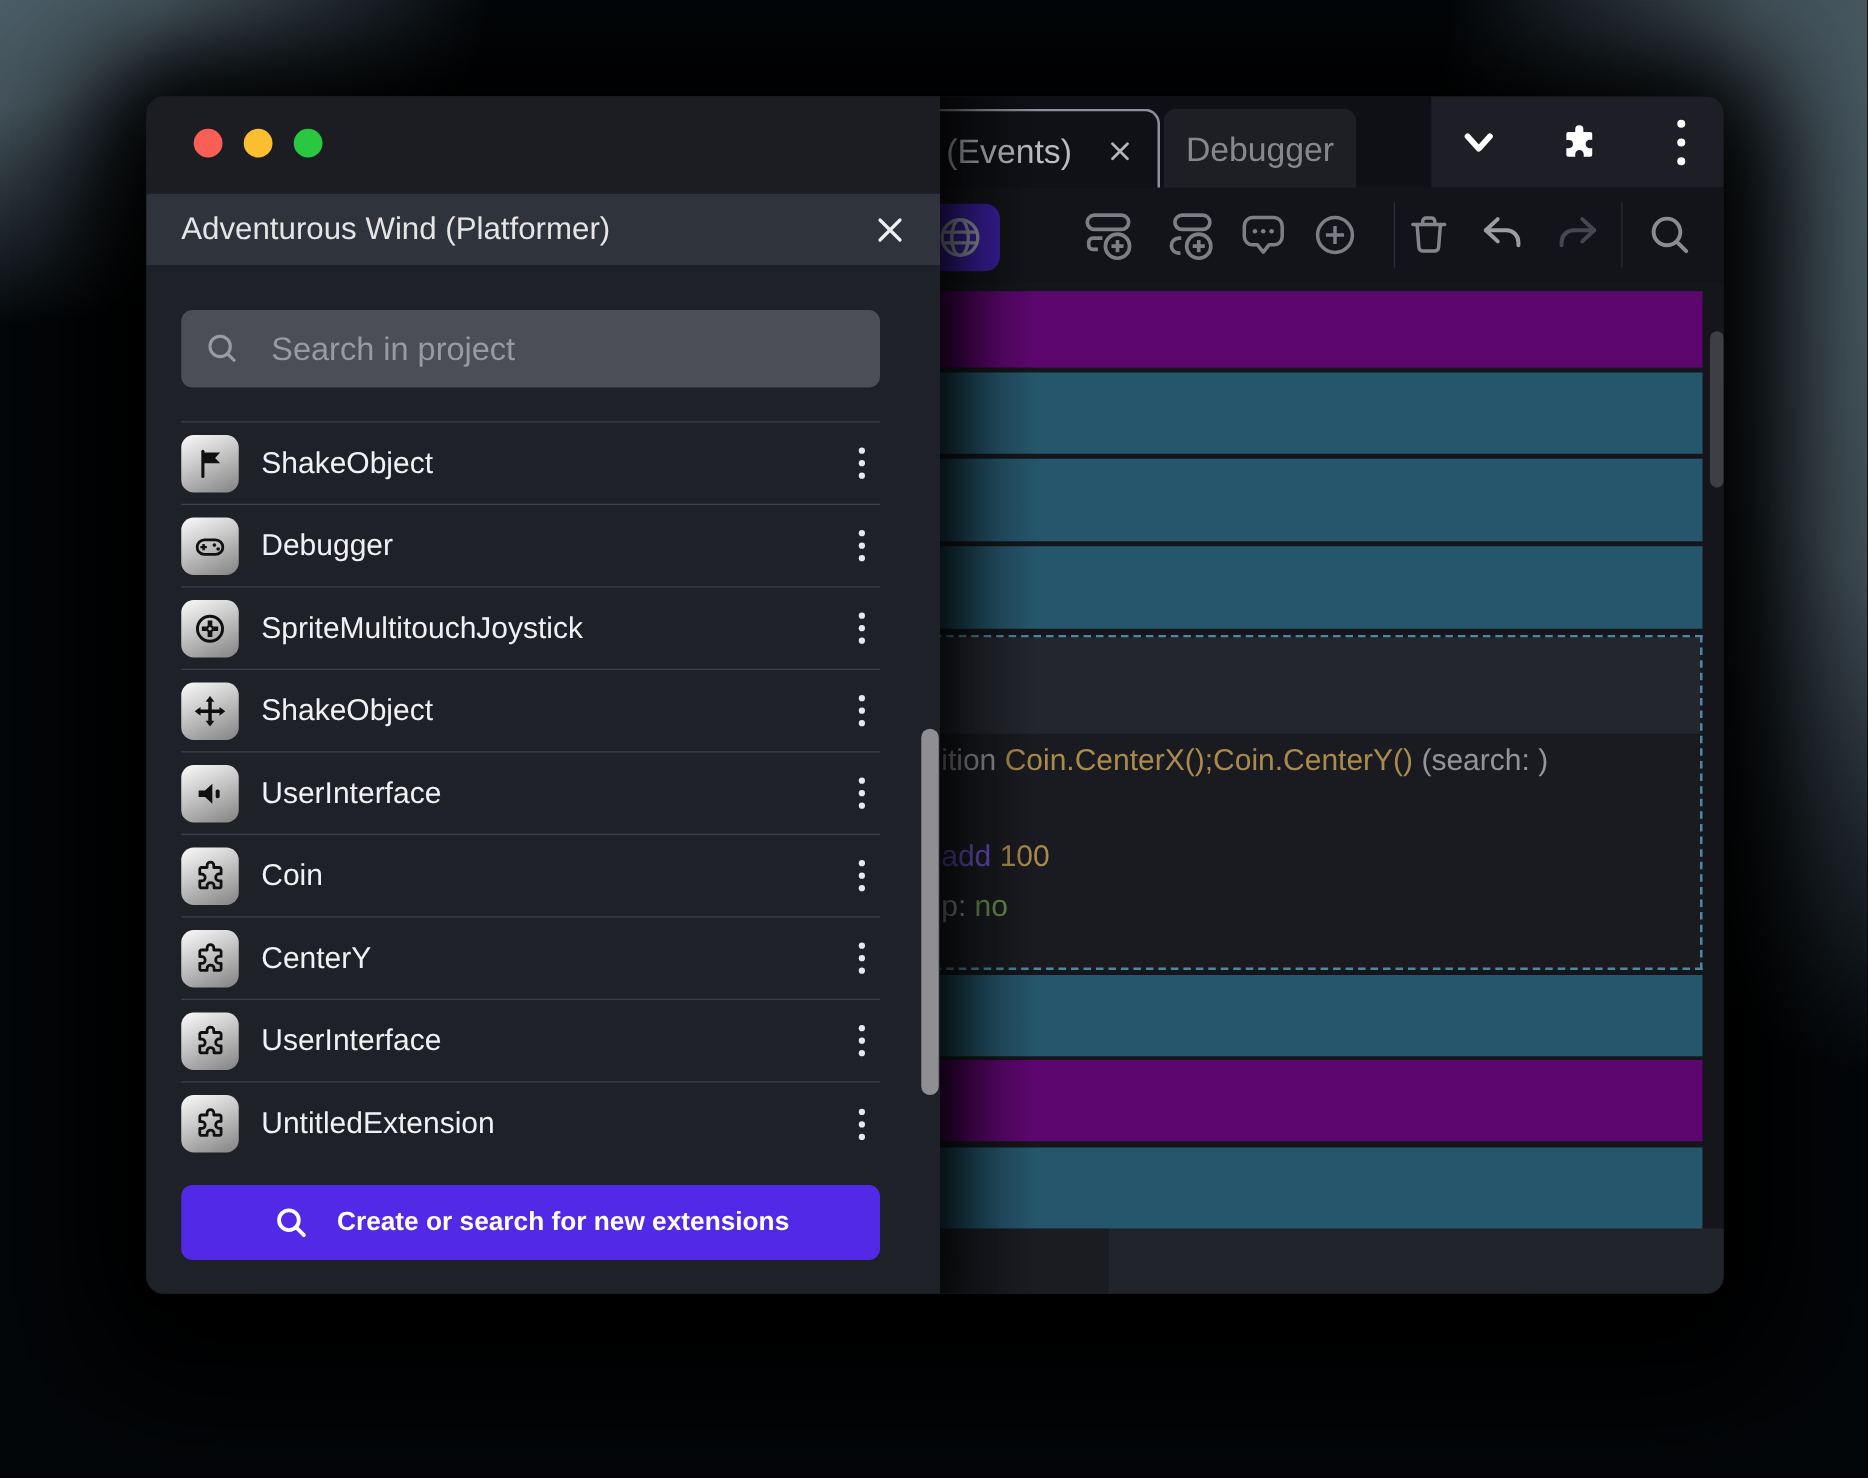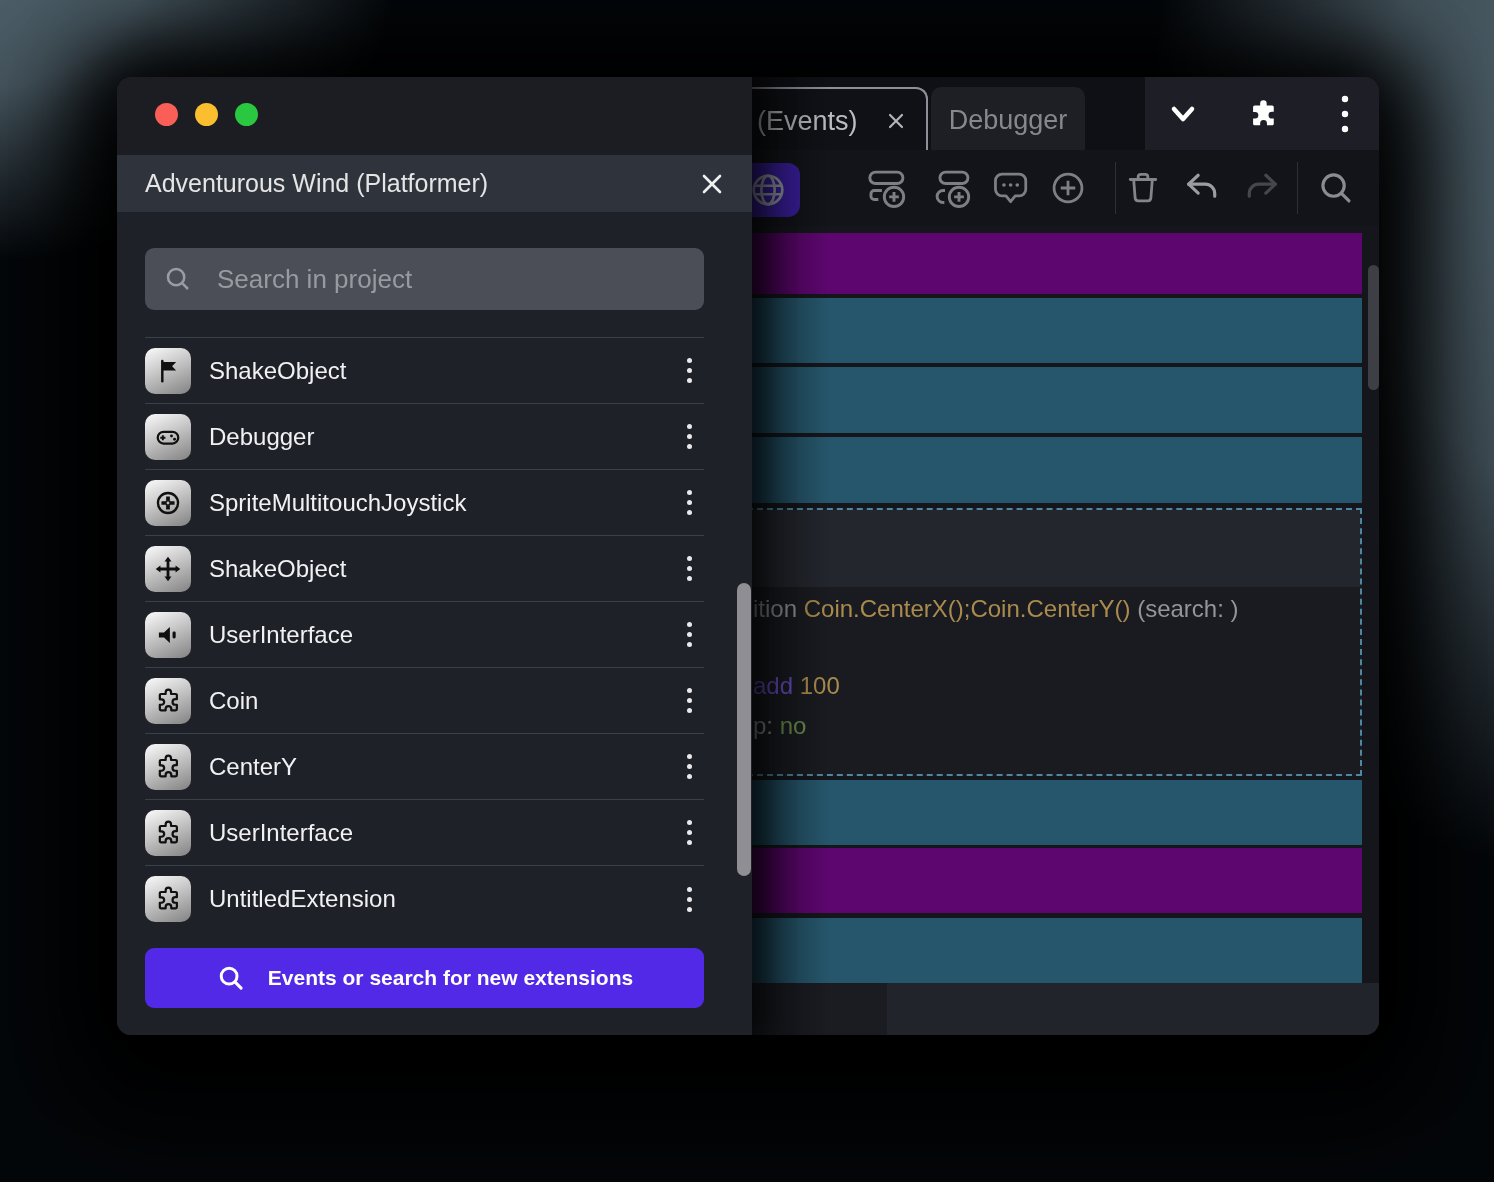--- a/index.html
+++ b/index.html
@@ -387,20 +387,20 @@
 
       </div>
 
       <button class="create-btn">
         <span style="display:flex;">
           <svg width="30" height="30" viewBox="0 0 24 24" fill="none" stroke="#ffffff" stroke-width="2.4">
               <circle cx="10.5" cy="10.5" r="6.3"></circle>
               <path d="M15.3 15.3l4.8 4.8" stroke-linecap="round"></path>
             </svg>
         </span>
-        <span>Events or search for new extensions</span>
+        <span>Create or search for new extensions</span>
       </button>
 
       <div class="panel-scrollbar"></div>
     </div>
 
   </div>
 </div>
 
 </body></html>

